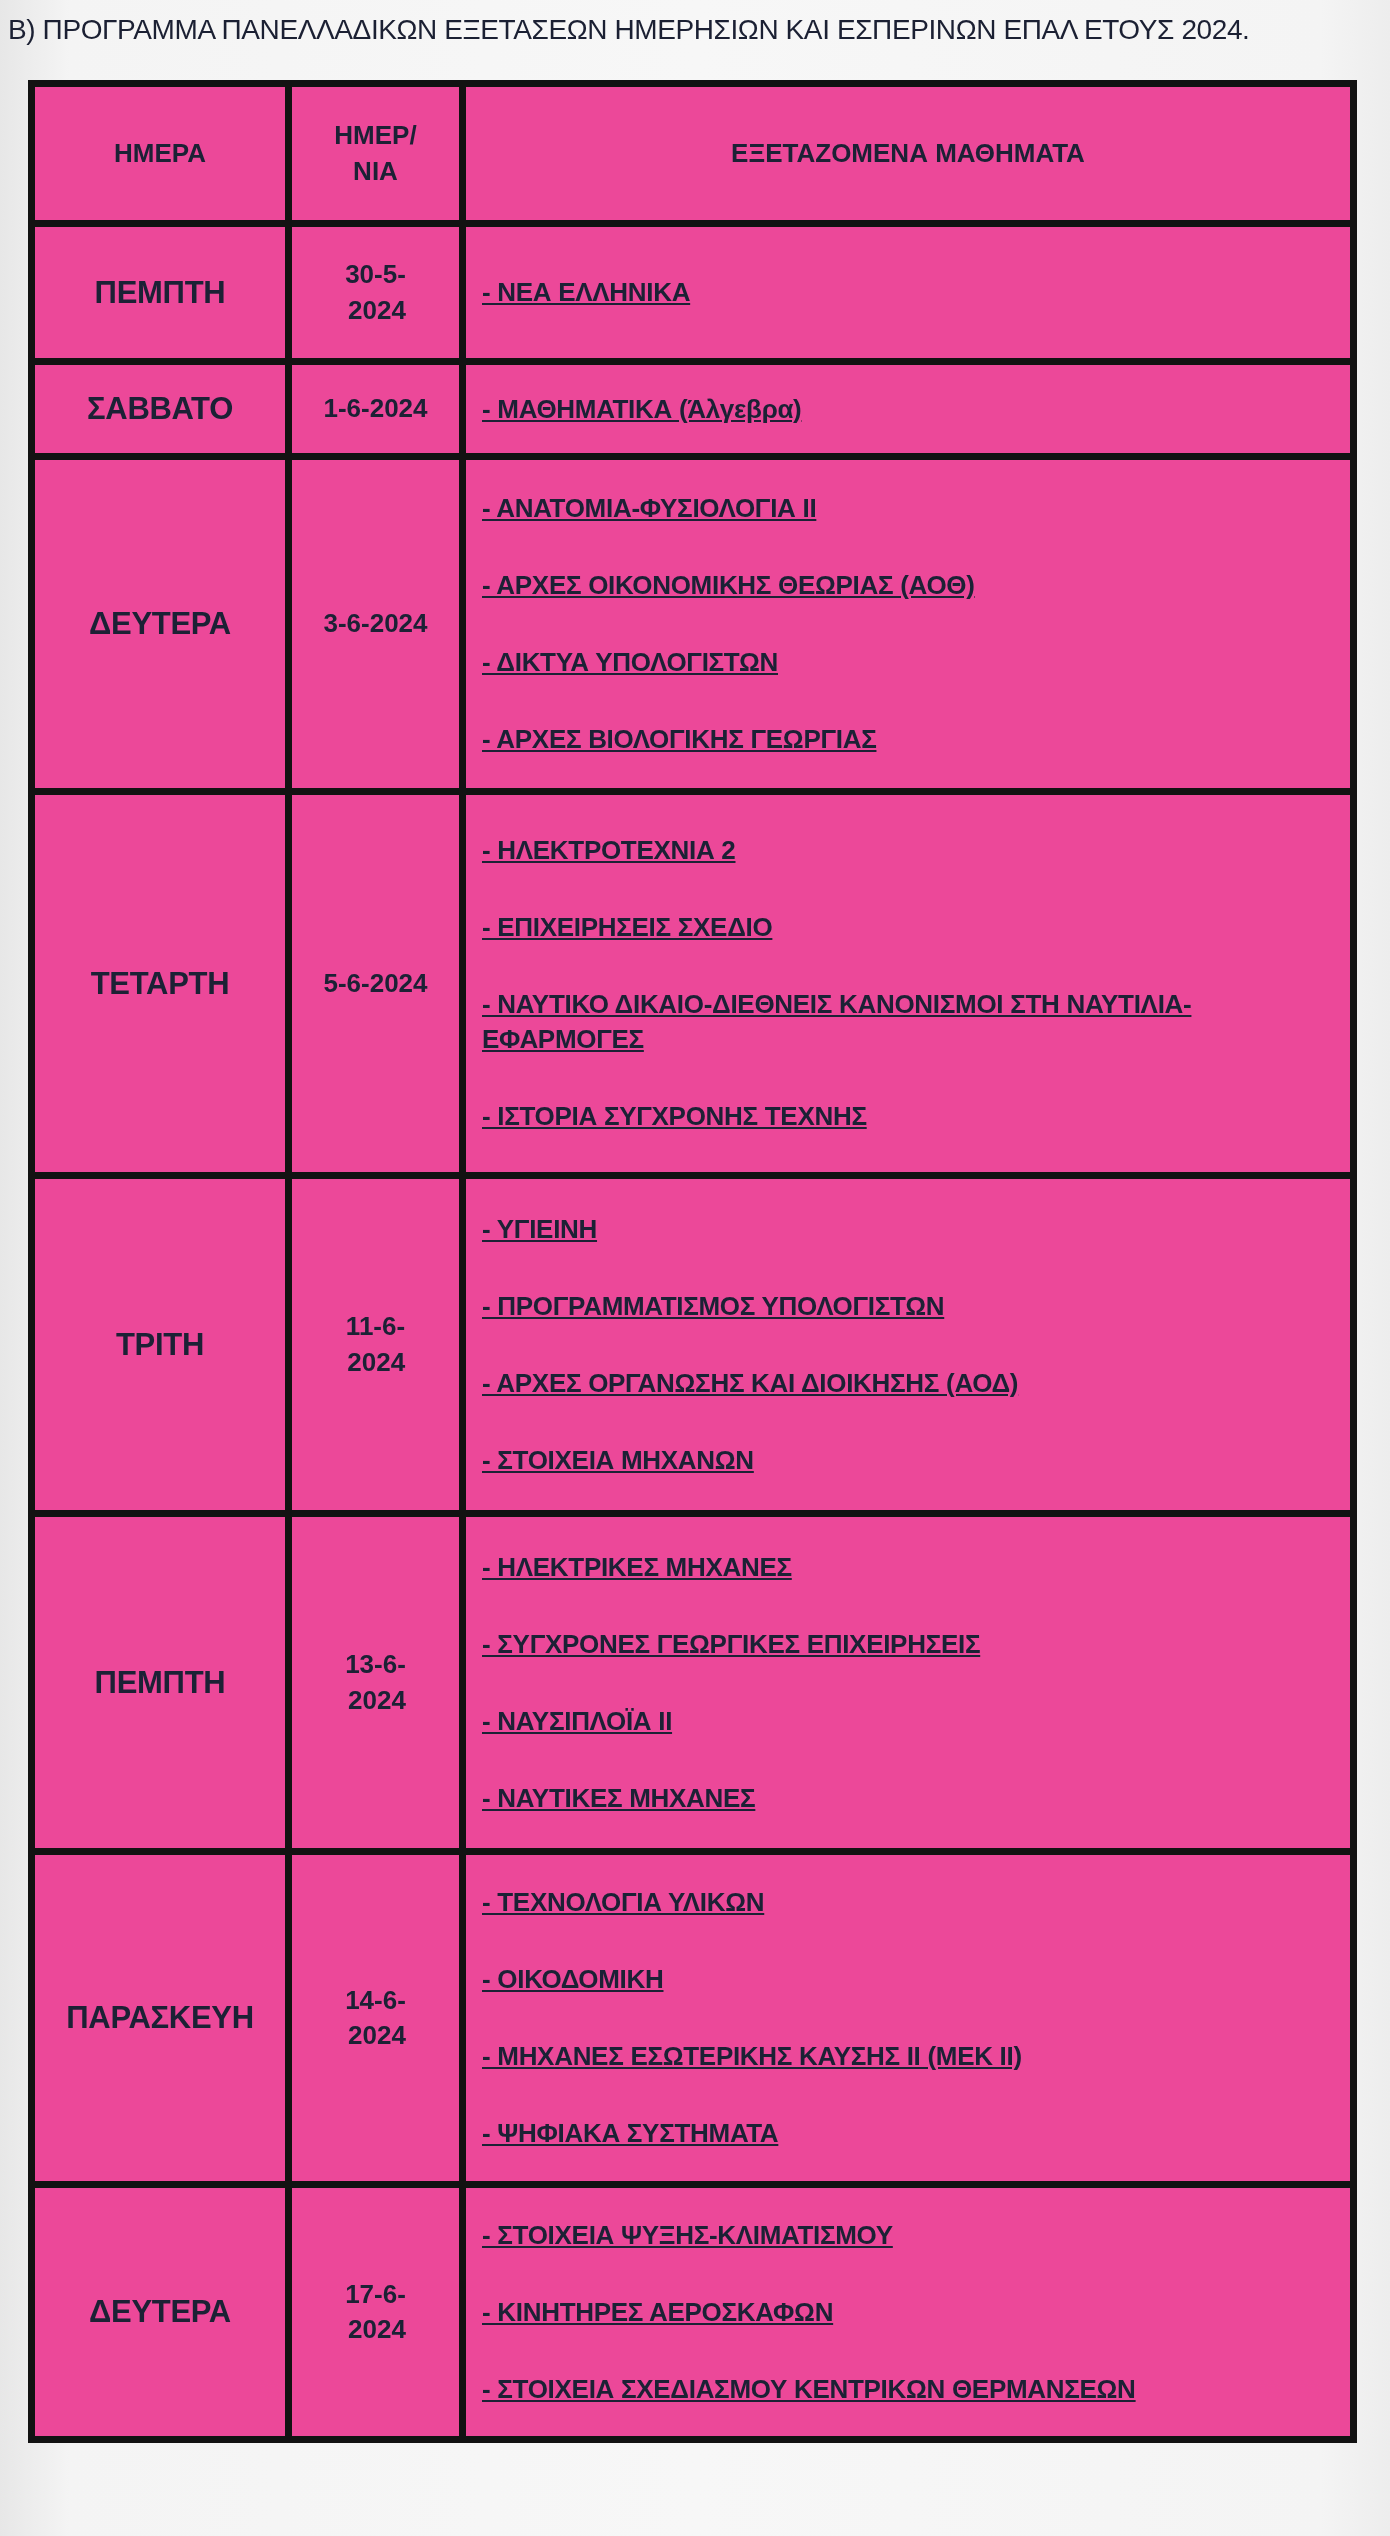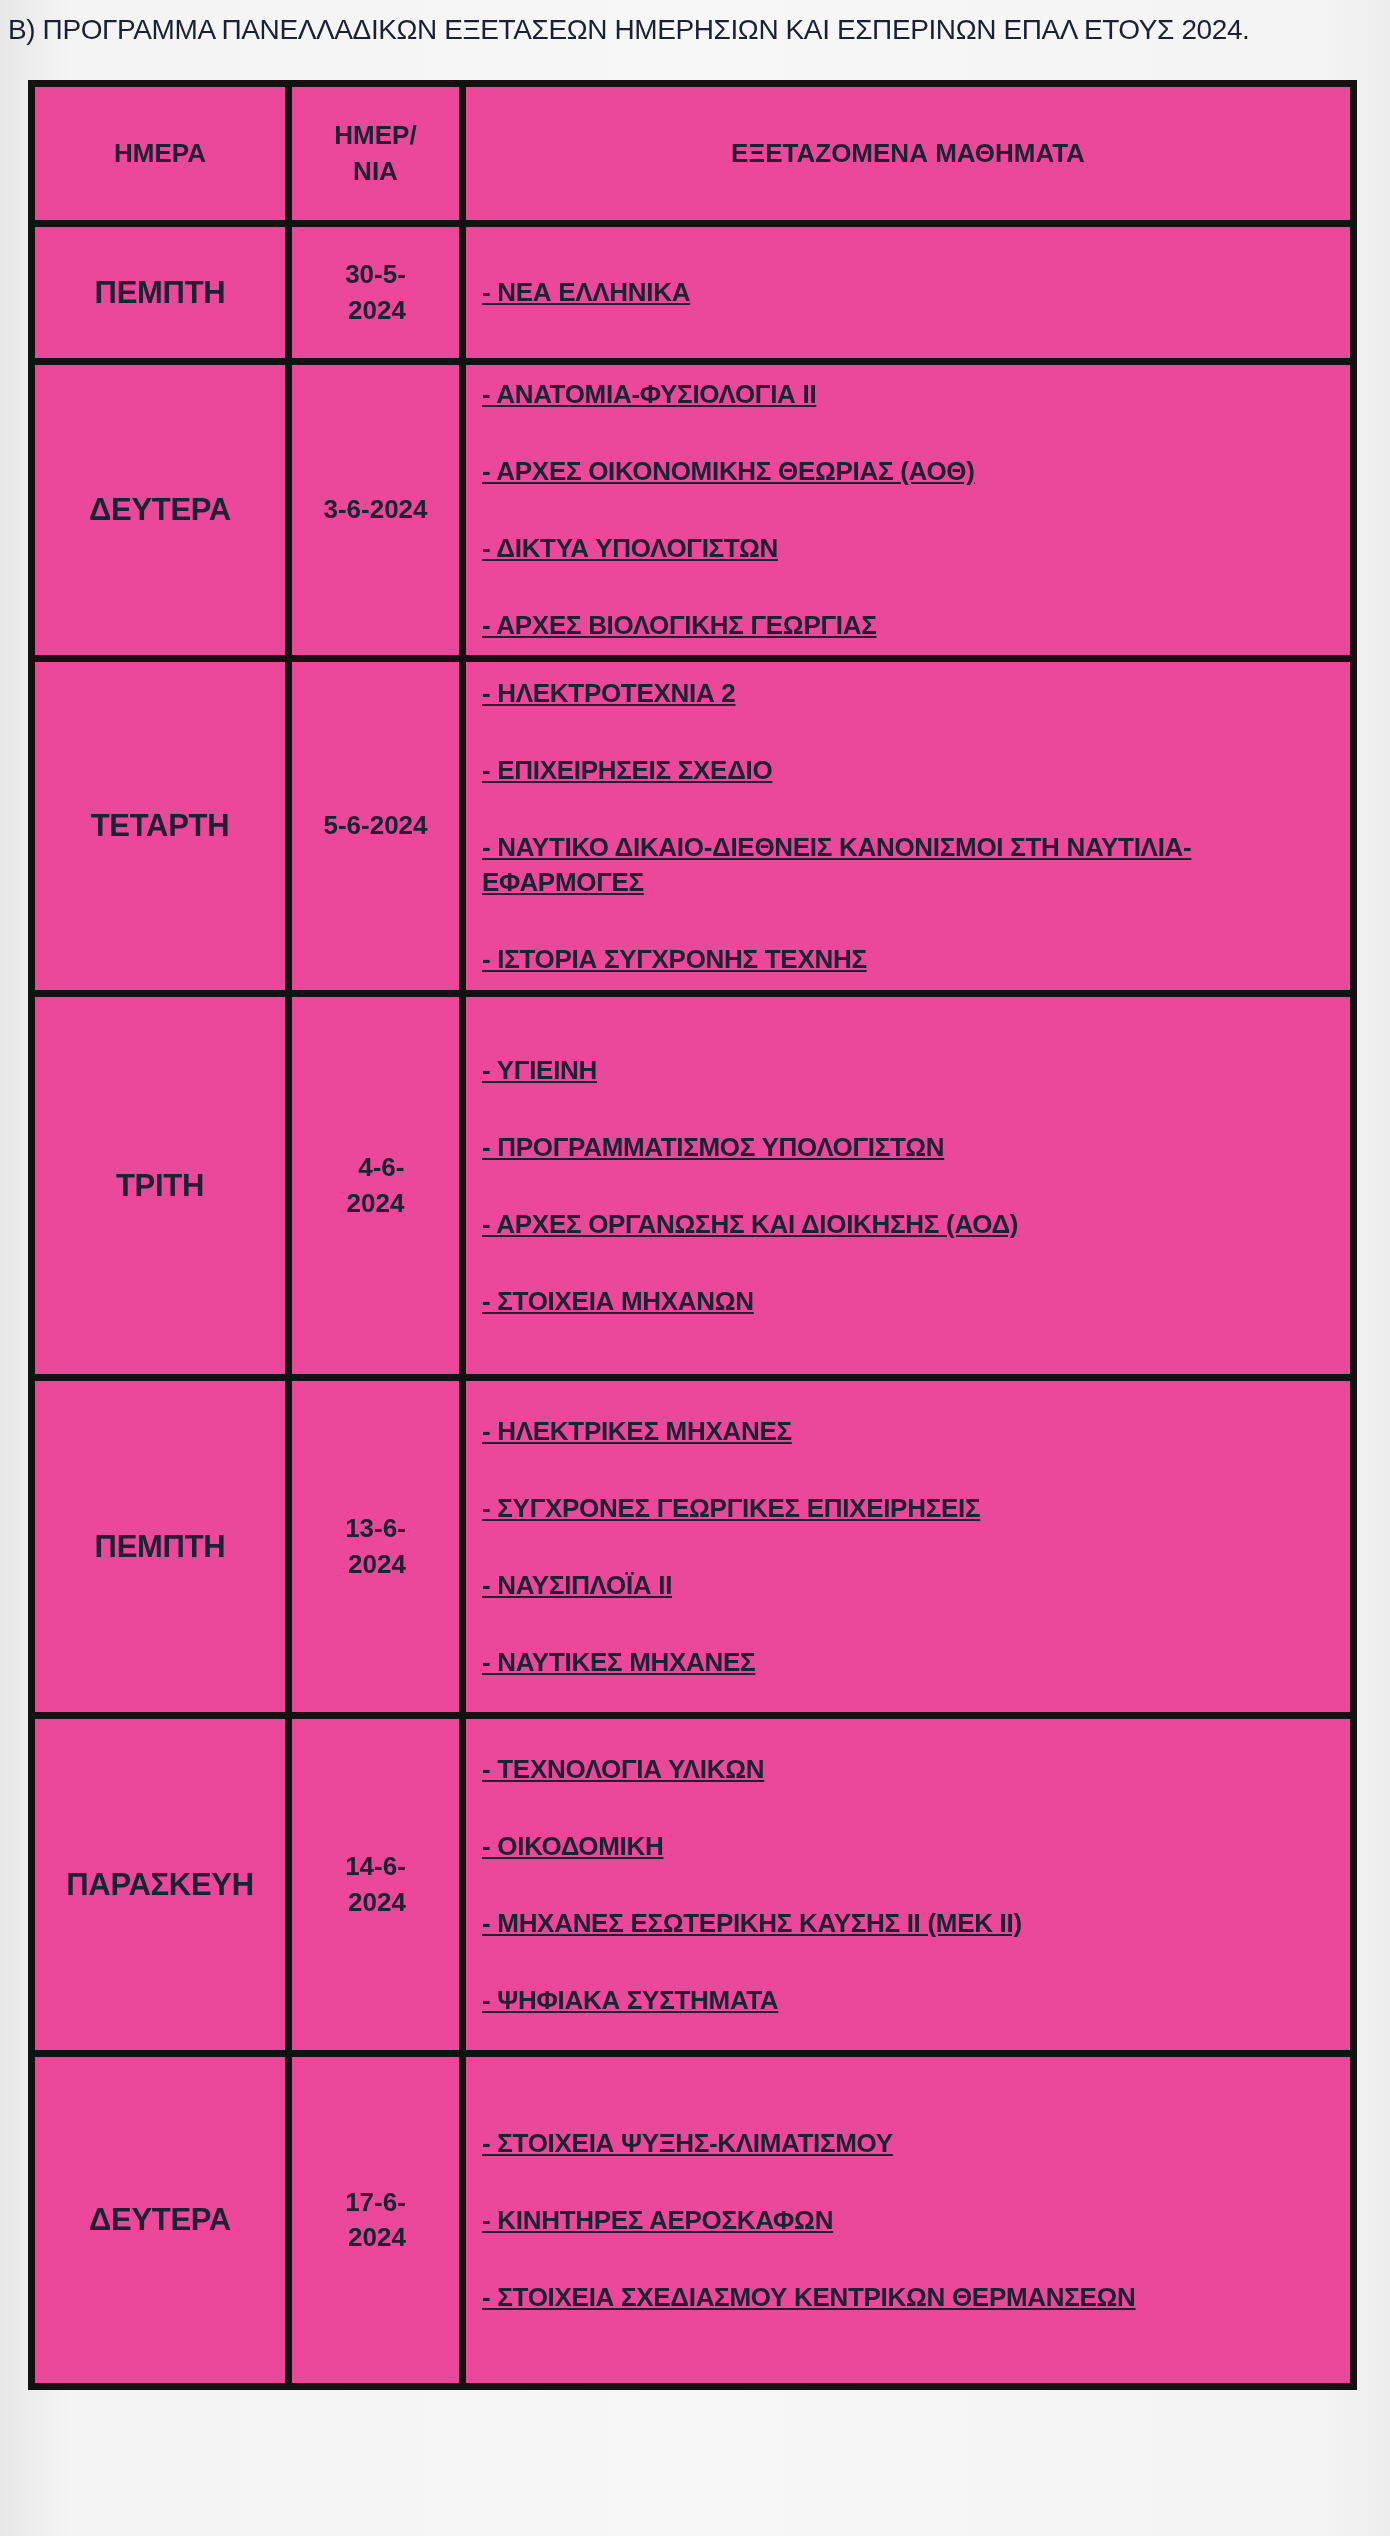--- a/index.html
+++ b/index.html
@@ -92,20 +92,29 @@
         <td class="day">ΠΕΜΠΤΗ</td>
         <td class="date"><span class="date-text">30-5-
 2024</span></td>
         <td class="subjects">
           <div class="stack">
             <div class="subject">- ΝΕΑ ΕΛΛΗΝΙΚΑ</div>
           </div>
         </td>
       </tr>
 
+      <tr>
+        <td class="day">ΣΑΒΒΑΤΟ</td>
+        <td class="date"><span class="date-text">1-6-2024</span></td>
+        <td class="subjects">
+          <div class="stack">
+            <div class="subject">- ΜΑΘΗΜΑΤΙΚΑ (Άλγεβρα)</div>
+          </div>
+        </td>
+      </tr>
 
       <tr>
         <td class="day">ΔΕΥΤΕΡΑ</td>
         <td class="date"><span class="date-text">3-6-2024</span></td>
         <td class="subjects">
           <div class="stack">
             <div class="subject">- ΑΝΑΤΟΜΙΑ-ΦΥΣΙΟΛΟΓΙΑ ΙΙ</div>
             <div class="subject">- ΑΡΧΕΣ ΟΙΚΟΝΟΜΙΚΗΣ ΘΕΩΡΙΑΣ (ΑΟΘ)</div>
             <div class="subject">- ΔΙΚΤΥΑ ΥΠΟΛΟΓΙΣΤΩΝ</div>
             <div class="subject">- ΑΡΧΕΣ ΒΙΟΛΟΓΙΚΗΣ ΓΕΩΡΓΙΑΣ</div>
@@ -122,21 +131,21 @@
             <div class="subject">- ΕΠΙΧΕΙΡΗΣΕΙΣ ΣΧΕΔΙΟ</div>
             <div class="subject">- ΝΑΥΤΙΚΟ ΔΙΚΑΙΟ-ΔΙΕΘΝΕΙΣ ΚΑΝΟΝΙΣΜΟΙ ΣΤΗ ΝΑΥΤΙΛΙΑ-
 ΕΦΑΡΜΟΓΕΣ</div>
             <div class="subject">- ΙΣΤΟΡΙΑ ΣΥΓΧΡΟΝΗΣ ΤΕΧΝΗΣ</div>
           </div>
         </td>
       </tr>
 
       <tr>
         <td class="day">ΤΡΙΤΗ</td>
-        <td class="date"><span class="date-text">4-6-
+        <td class="date"><span class="date-text">11-6-
 2024</span></td>
         <td class="subjects">
           <div class="stack">
             <div class="subject">- ΥΓΙΕΙΝΗ</div>
             <div class="subject">- ΠΡΟΓΡΑΜΜΑΤΙΣΜΟΣ ΥΠΟΛΟΓΙΣΤΩΝ</div>
             <div class="subject">- ΑΡΧΕΣ ΟΡΓΑΝΩΣΗΣ ΚΑΙ ΔΙΟΙΚΗΣΗΣ (ΑΟΔ)</div>
             <div class="subject">- ΣΤΟΙΧΕΙΑ ΜΗΧΑΝΩΝ</div>
           </div>
         </td>
       </tr>

